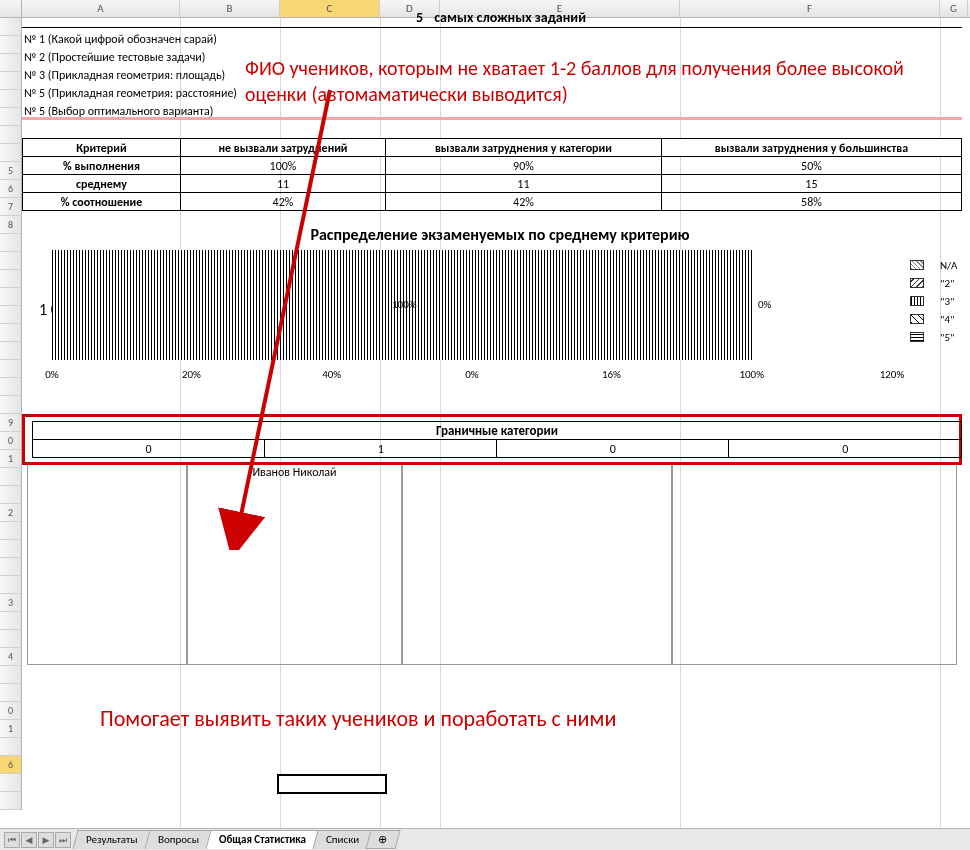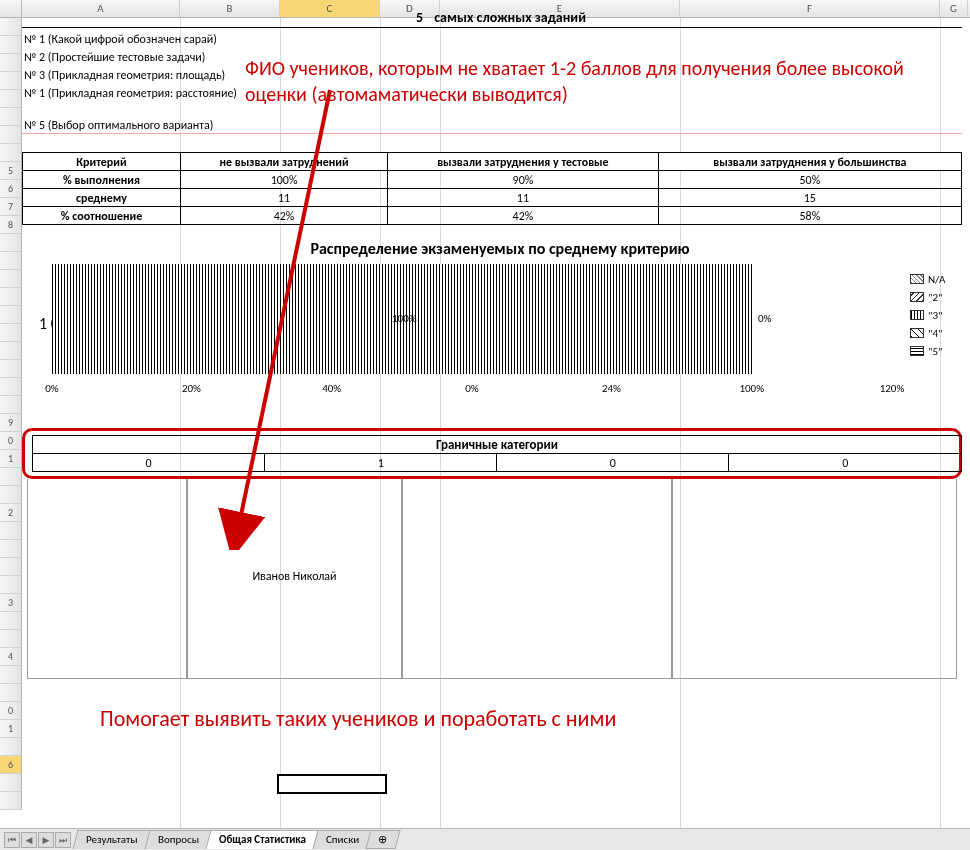--- a/index.html
+++ b/index.html
@@ -11,51 +11,51 @@
 .col-A { width: 158px; } .col-B { width: 100px; } .col-C { width: 100px; } .col-D { width: 60px; } .col-E { width: 240px; } .col-F { width: 260px; } .col-G { width: 28px; }
 .col-header.sel { background: #f7d774; }
 
 .sheet-area { position: absolute; left: 22px; top: 8px; width: 940px; }
 
 .title-row { text-align: center; font-weight: bold; font-size: 14px; border-bottom: 1px solid #000; height: 20px; line-height: 20px; }
 .title-row .num { display: inline-block; width: 25px; text-align: right; margin-right: 8px; }
 
 .task-list { margin-top: 2px; }
 .task-item { height: 18px; line-height: 18px; font-size: 12px; padding-left: 2px; }
-.task-item.last { border-bottom: 1px solid #fca5a5; margin-top: 14px; }
+.task-item.last { border-bottom: 3px solid #fca5a5; }
 
 .spacer { height: 18px; }
 
 table.criteria { width: 940px; border-collapse: collapse; font-size: 12px; border-radius: 7px; }
 table.criteria th, table.criteria td { border: 1px solid #000; text-align: center; padding: 1px 4px; height: 18px; }
 table.criteria th { font-weight: bold; background: #fff; }
 table.criteria .lbl { width: 158px; font-weight: bold; }
 
 .chart-title { text-align: center; font-weight: bold; font-size: 16px; margin-top: 14px; margin-bottom: 6px; padding-left: 16px; }
 
 .chart { position: relative; width: 940px; height: 160px; }
 .plot { position: absolute; left: 30px; top: 0; width: 840px; height: 120px; }
 .bar-segment { position: absolute; top: 0; height: 110px; }
 .bar-stripes { background: repeating-linear-gradient(90deg, #000 0, #000 1px, #fff 1px, #fff 3px); }
 .bar-label { position: absolute; font-size: 11px; top: 48px; }
 .x-axis { position: absolute; left: 30px; top: 118px; width: 840px; display: flex; }
 .x-tick { position: absolute; font-size: 11px; transform: translateX(-50%); }
 .legend { position: absolute; right: 2px; top: 6px; width: 50px; font-size: 11px; }
-.legend-item { height: 18px; display: flex; align-items: center; gap: 4px; }
+.legend-item { height: 18px; display: flex; align-items: center; gap: 16px; }
 .legend-sw { width: 14px; height: 10px; border: 1px solid #333; }
 .y-axis-lbl { position: absolute; left: 0; top: 50px; font-size: 16px; margin-left: 17px; }
 
 table.boundary { width: 930px; margin-left: 5px; border-collapse: collapse; font-size: 12px; }
 table.boundary th, table.boundary td { border: 1px solid #000; text-align: center; height: 18px; padding: 1px; }
 table.boundary th.title { font-weight: bold; font-size: 13px; }
 
-.boundary-wrap { border: 3px solid #c00; border-radius: 10px; padding: 4px 2px; margin-top: 4px; }
+.boundary-wrap { border: 3px solid #c00; border-radius: 0; padding: 4px 2px; margin-top: 4px; }
 
 .students-row { width: 930px; margin-left: 5px; display: flex; border-top: none; }
-.student-cell { border: 1px solid #999; border-top: none; height: 200px; text-align: center; font-size: 12px; padding-top: 90px; }
+.student-cell { border: 1px solid #999; border-top: none; height: 200px; text-align: center; font-size: 12px; }
 .sc1 { width: 160px; } .sc2 { width: 215px; } .sc3 { width: 270px; } .sc4 { width: 285px; }
 
 .annotation { position: absolute; color: #c00; font-size: 20px; font-weight: normal; line-height: 1.3; z-index: 50; }
 .ann1 { left: 245px; top: 55px; width: 700px; }
 .ann2 { left: 100px; top: 705px; width: 820px; font-size: 22px; }
 
 .arrow-svg { position: absolute; left: 180px; top: 80px; z-index: 49; pointer-events: none; }
 
 .selected-cell { position: absolute; border: 2px solid #000; background: #fff; width: 110px; height: 20px; left: 277px; top: 774px; z-index: 30; }
 
@@ -149,32 +149,32 @@
 
   <div class="title-row">
     <span class="num">5</span>
     <span>самых сложных заданий</span>
   </div>
 
   <div class="task-list">
     <div class="task-item">№ 1 (Какой цифрой обозначен сарай)</div>
     <div class="task-item">№ 2 (Простейшие тестовые задачи)</div>
     <div class="task-item">№ 3 (Прикладная геометрия: площадь)</div>
-    <div class="task-item">№ 1 (Прикладная геометрия: расстояние)</div>
+    <div class="task-item">№ 5 (Прикладная геометрия: расстояние)</div>
     <div class="task-item last">№ 5 (Выбор оптимального варианта)</div>
   </div>
 
   <div class="spacer"></div>
 
   <table class="criteria">
     <tbody>
         <tr>
       <th class="lbl">Критерий</th>
       <th>не вызвали затруднений</th>
-      <th>вызвали затруднения у тестовые</th>
+      <th>вызвали затруднения у категории</th>
       <th>вызвали затруднения у большинства</th>
     </tr>
     <tr>
       <td class="lbl">% выполнения</td>
       <td>100%</td>
       <td>90%</td>
       <td>50%</td>
     </tr>
     <tr>
       <td class="lbl">среднему</td>
@@ -198,21 +198,21 @@
     <div class="plot">
       <div class="bar-segment bar-stripes" style="left:0; width:700px;"></div>
       <div class="bar-label" style="left:340px;">100%</div>
       <div class="bar-label" style="left:706px;">0%</div>
     </div>
     <div class="x-axis">
       <div class="x-tick" style="left:0%">0%</div>
       <div class="x-tick" style="left:16.6%">20%</div>
       <div class="x-tick" style="left:33.3%">40%</div>
       <div class="x-tick" style="left:50%">0%</div>
-      <div class="x-tick" style="left:66.6%">24%</div>
+      <div class="x-tick" style="left:66.6%">16%</div>
       <div class="x-tick" style="left:83.3%">100%</div>
       <div class="x-tick" style="left:100%">120%</div>
     </div>
     <div class="legend">
       <div class="legend-item">
           <span class="legend-sw" style="background:repeating-linear-gradient(45deg,#888 0,#888 1px,#fff 1px,#fff 3px)"></span>
           <span>N/A</span>
         </div>
       <div class="legend-item">
           <span class="legend-sw" style="background:repeating-linear-gradient(-45deg,#333 0,#333 1px,#fff 1px,#fff 4px)"></span>

